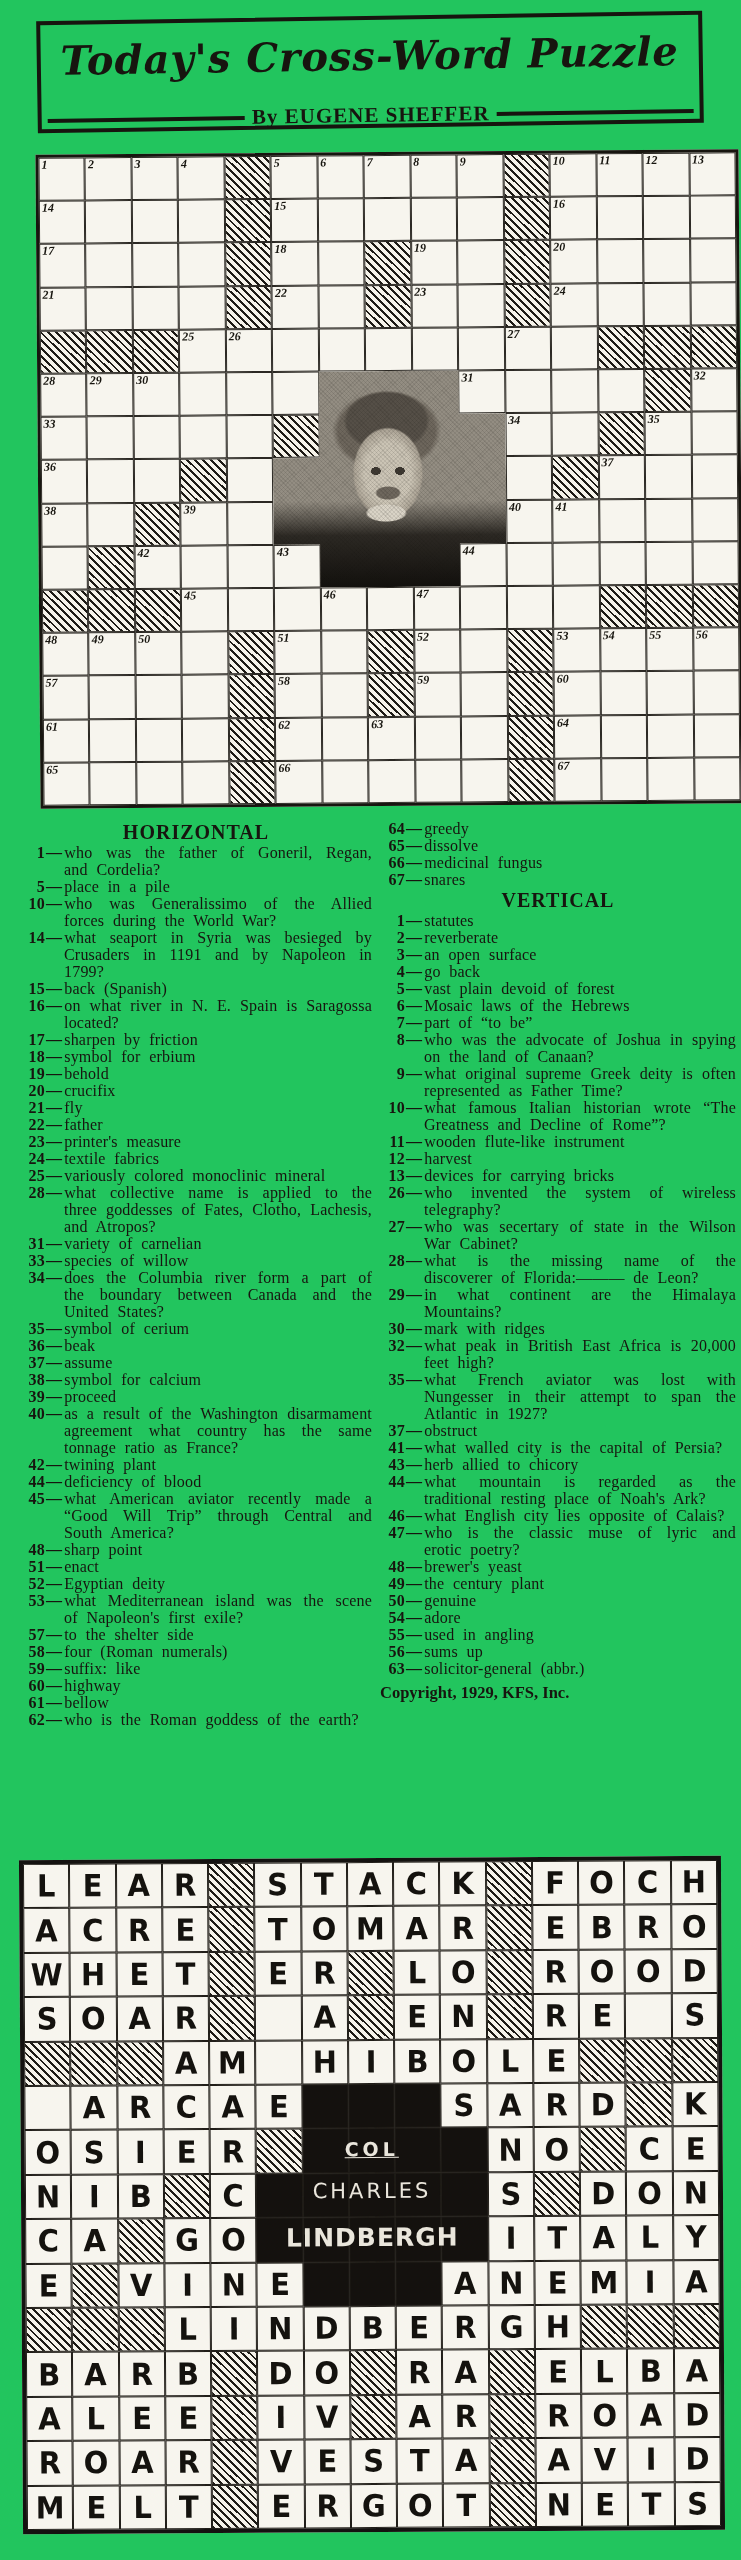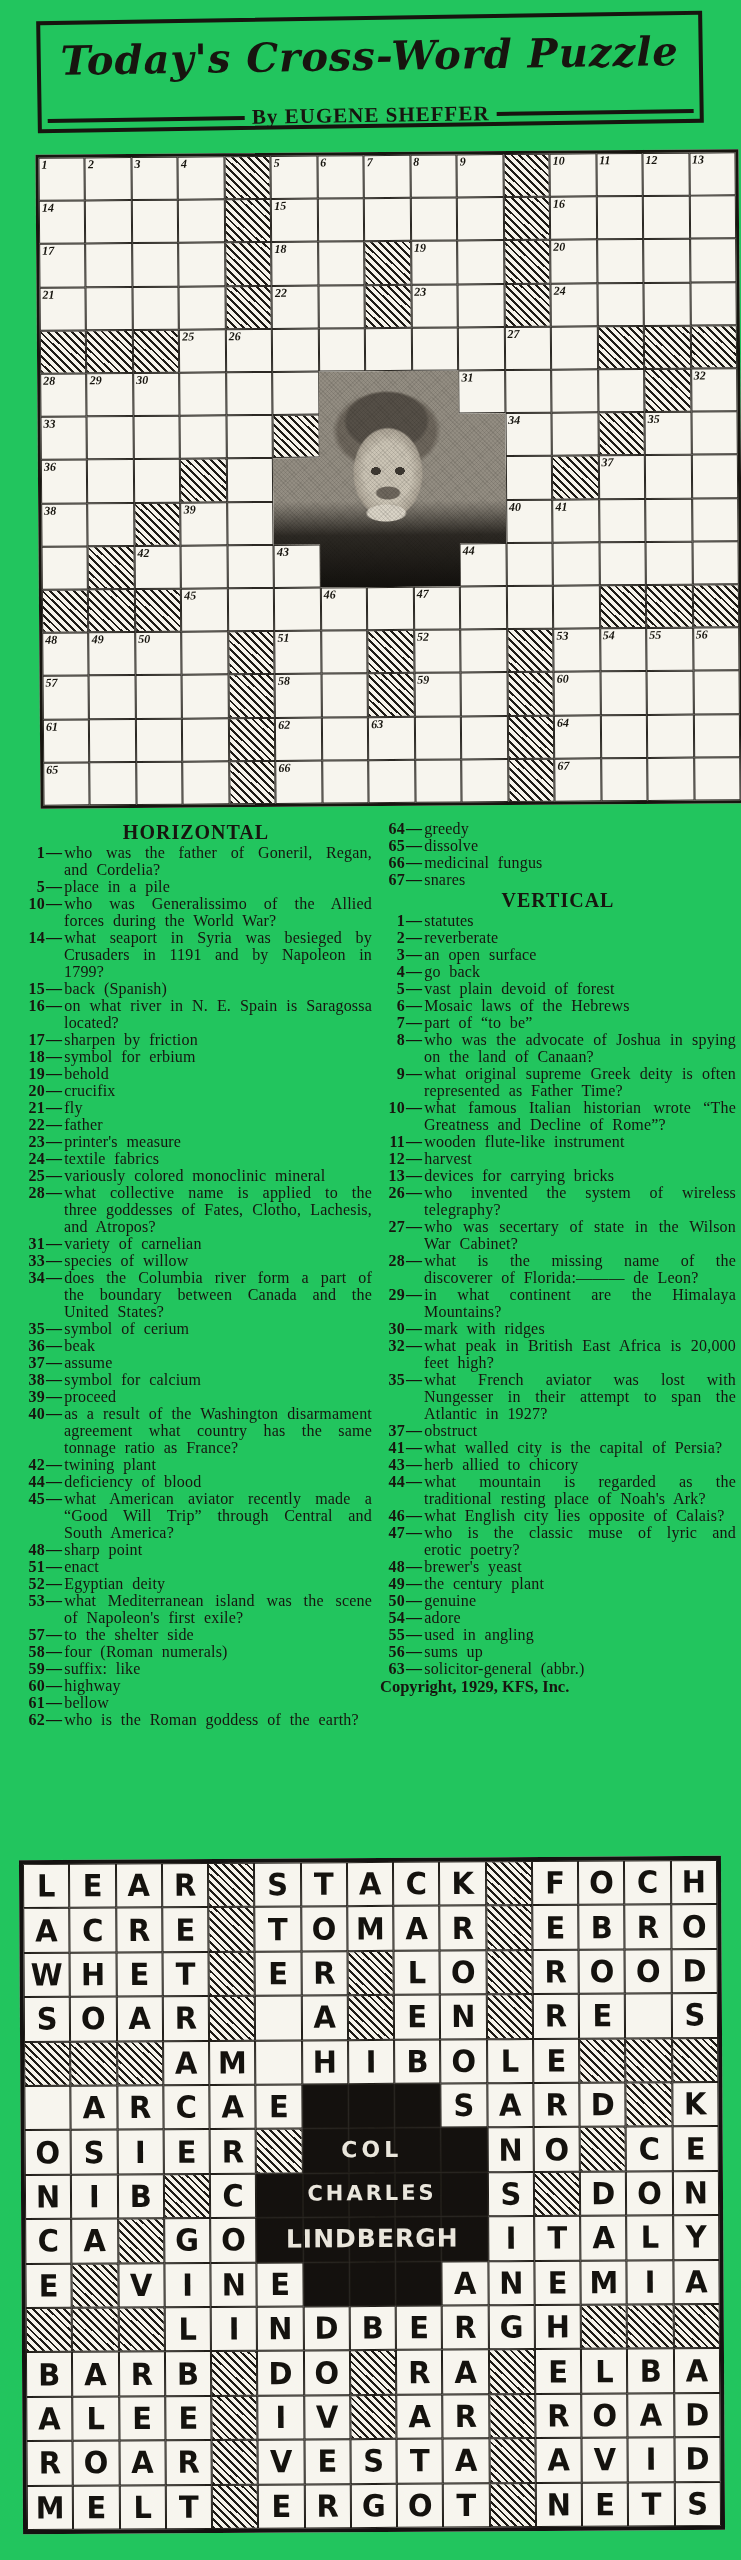--- a/index.html
+++ b/index.html
@@ -43,34 +43,34 @@
       radial-gradient(23px 10px at 113px 142px,#d9d3c6 80%,rgba(0,0,0,0) 90%),
       radial-gradient(40px 52px at 115px 102px,#cbc4b5 0 58%,#aba395 84%,rgba(0,0,0,0) 88%),
       radial-gradient(60px 42px at 114px 50px,#554f47 0 66%,rgba(0,0,0,0) 72%),
       radial-gradient(78px 58px at 114px 60px,#6d665c 0 62%,rgba(0,0,0,0) 70%),
       linear-gradient(180deg,rgba(0,0,0,0) 0 60%,rgba(26,23,19,.85) 76%,#12100d 100%);}
 
   
   .caption{position:absolute;left:231px;top:266px;width:232px;height:134px;z-index:2;
            display:flex;flex-direction:column;align-items:center;justify-content:space-around;
            font-family:"DejaVu Sans",sans-serif;color:#eae6dc;}
-  .cap1{font-size:22px;letter-spacing:4px;font-weight:700;}
-  .cap2{font-size:21px;letter-spacing:3px;font-weight:700;}
+  .cap1{font-size:19px;letter-spacing:4px;font-weight:700;text-decoration:underline;}
+  .cap2{font-size:21px;letter-spacing:3px;font-weight:400;}
   .cap3{font-size:25px;letter-spacing:1px;font-weight:700;}
 
   
   .clues{position:absolute;top:820px;}
   .clues-left{left:20px;width:352px;}
   .clues-right{left:380px;width:356px;}
   .clues-header{text-align:center;font-weight:700;font-size:20px;letter-spacing:1px;line-height:22px;margin:1px 0 1px;}
   .clue{font-size:16px;line-height:17px;text-align:justify;word-spacing:4.5px;
         padding-left:44px;text-indent:-44px;letter-spacing:.2px;}
   .clue .n{display:inline-block;min-width:25px;text-align:right;font-weight:700;text-indent:0;}
   .clue .dash{padding:0 2px 0 1px;font-weight:700;}
-  .copyright{font-weight:700;font-size:16.5px;line-height:18px;margin-top:1px;}
+  .copyright{font-weight:700;font-size:16.5px;line-height:18px;margin-top:7px;}
 </style>
 </head>
 <body>
 
 <div class="page">
 
   <div class="title-box">
     <div class="page-title">Today's Cross-Word Puzzle</div>
     <div class="byline-row">
       <span class="byline-rule"></span>

